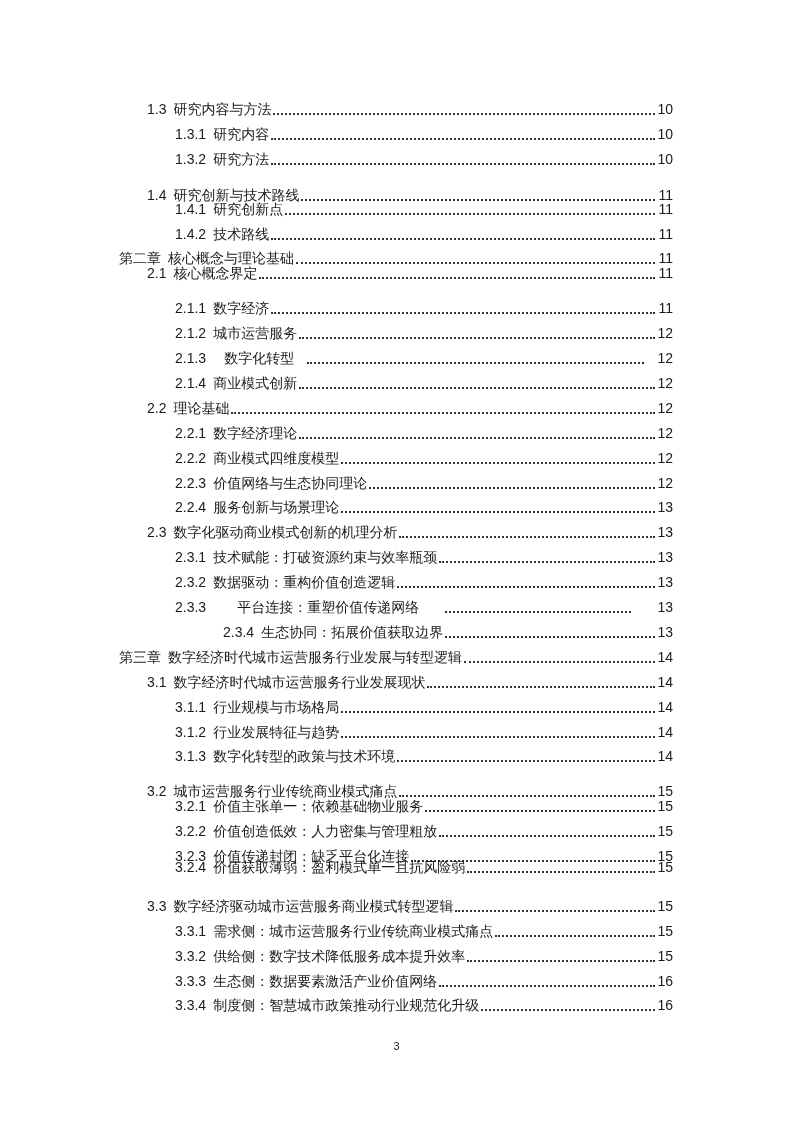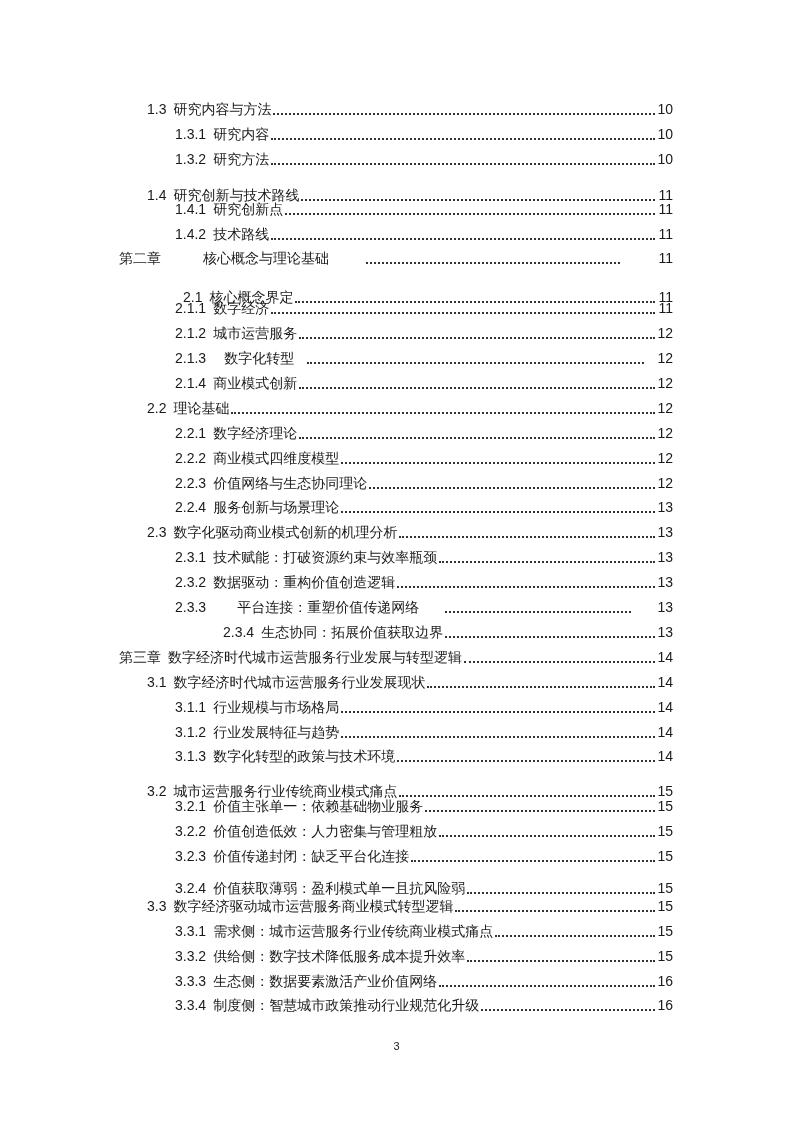--- a/index.html
+++ b/index.html
@@ -54,27 +54,27 @@
       <span class="title">研究创新点</span>
       <span class="leader"></span>
       <span class="page">11</span>
     </div>
     <div class="row lvl3" style="top: 124.5px;">
       <span class="num">1.4.2</span>
       <span class="title">技术路线</span>
       <span class="leader"></span>
       <span class="page">11</span>
     </div>
-    <div class="row lvl1" style="top: 149.4px; gap: 35px;">
+    <div class="row lvl1" style="top: 149.4px;">
       <span class="num">第二章</span>
       <span class="title">核心概念与理论基础</span>
       <span class="leader"></span>
       <span class="page">11</span>
     </div>
-    <div class="row lvl2" style="top: 188px; margin-left: 36px;">
+    <div class="row lvl2" style="top: 164px;">
       <span class="num">2.1</span>
       <span class="title">核心概念界定</span>
       <span class="leader"></span>
       <span class="page">11</span>
     </div>
     <div class="row lvl3" style="top: 199.2px;">
       <span class="num">2.1.1</span>
       <span class="title">数字经济</span>
       <span class="leader"></span>
       <span class="page">11</span>
@@ -204,21 +204,21 @@
       <span class="title">价值创造低效：人力密集与管理粗放</span>
       <span class="leader"></span>
       <span class="page">15</span>
     </div>
     <div class="row lvl3" style="top: 747px;">
       <span class="num">3.2.3</span>
       <span class="title">价值传递封闭：缺乏平台化连接</span>
       <span class="leader"></span>
       <span class="page">15</span>
     </div>
-    <div class="row lvl3" style="top: 779px;">
+    <div class="row lvl3" style="top: 758px;">
       <span class="num">3.2.4</span>
       <span class="title">价值获取薄弱：盈利模式单一且抗风险弱</span>
       <span class="leader"></span>
       <span class="page">15</span>
     </div>
     <div class="row lvl2" style="top: 796.8px;">
       <span class="num">3.3</span>
       <span class="title">数字经济驱动城市运营服务商业模式转型逻辑</span>
       <span class="leader"></span>
       <span class="page">15</span>

